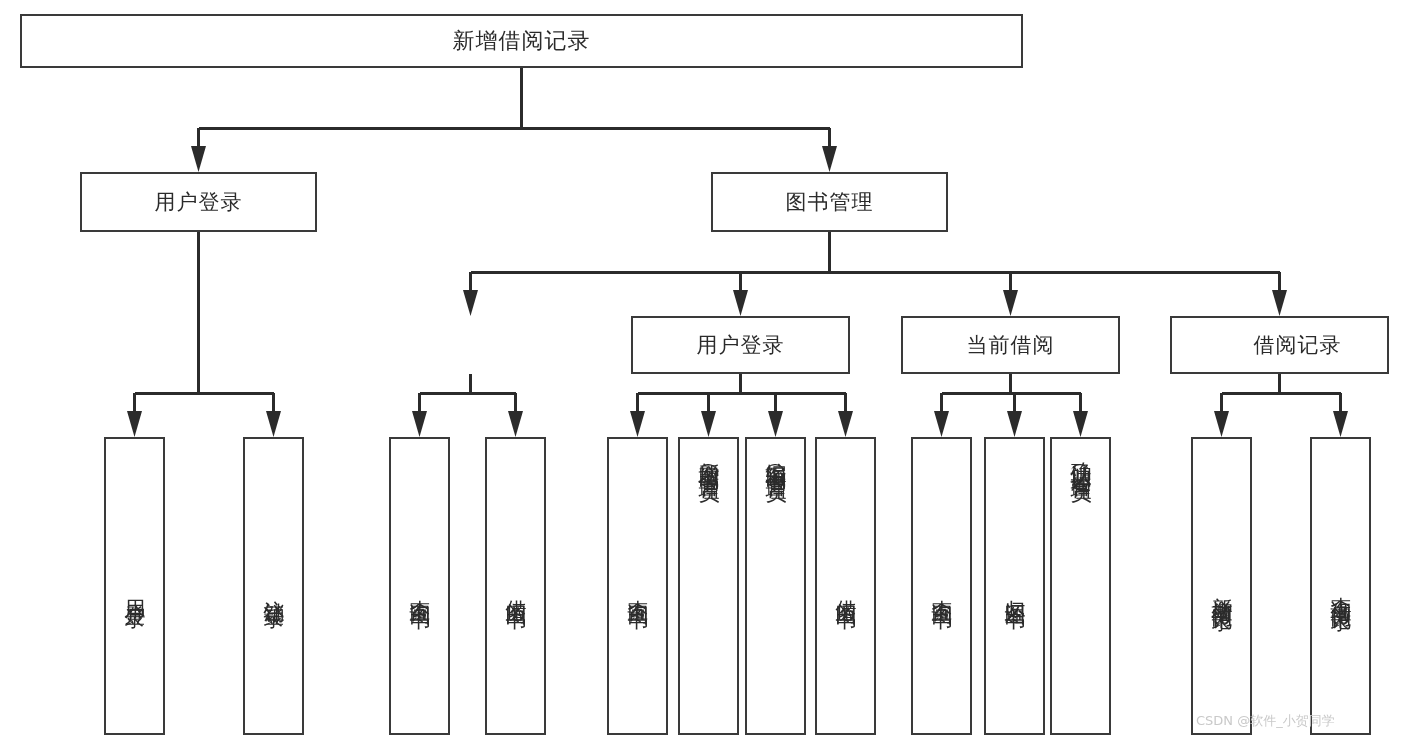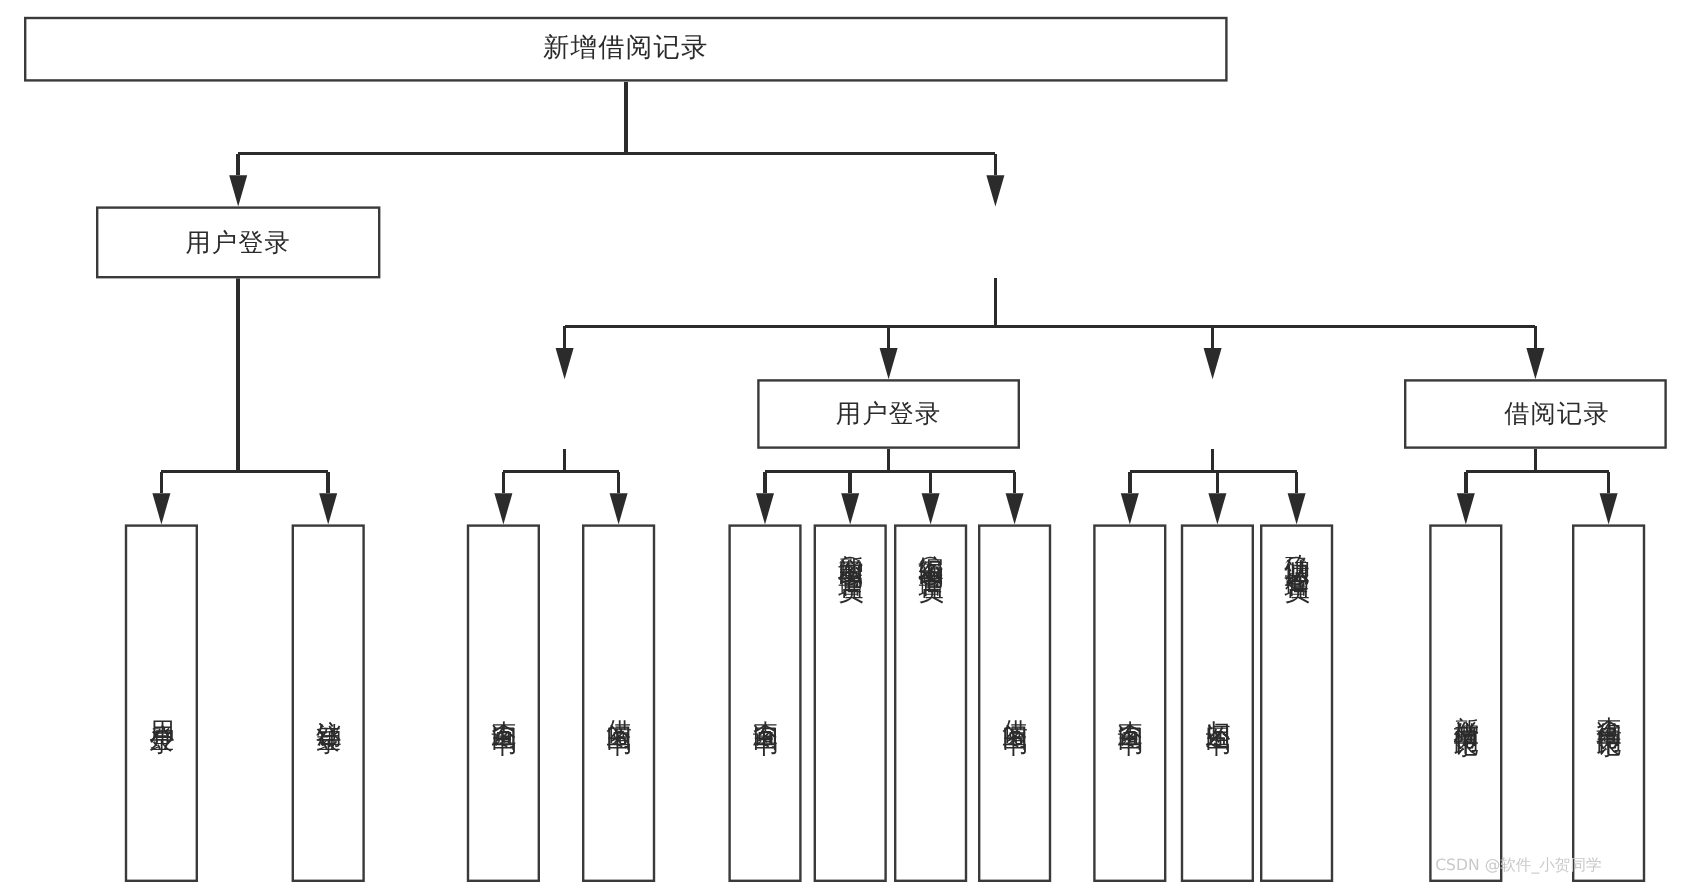--- a/index.html
+++ b/index.html
@@ -137,24 +137,30 @@
       <polygon points="1333,411 1348,411 1340.5,437" fill="#2b2b2b"></polygon>
     </svg>
 
   <div class="node horiz title" style="left: 20px; top: 14px; width: 1003px; height: 54px;">
     <span class="label">新增借阅记录</span>
   </div>
 
   <div class="node horiz" style="left: 80px; top: 172px; width: 237px; height: 60px;">
     <span class="label">用户登录</span>
   </div>
+  <div class="node horiz" style="left: 711px; top: 172px; width: 237px; height: 60px;">
+    <span class="label">图书管理</span>
+  </div>
 
   <div class="node horiz" style="left: 631px; top: 316px; width: 219px; height: 58px;">
     <span class="label">用户登录</span>
   </div>
+  <div class="node horiz" style="left: 901px; top: 316px; width: 219px; height: 58px;">
+    <span class="label">当前借阅</span>
+  </div>
   <div class="node horiz" style="left: 1170px; top: 316px; width: 219px; height: 58px; padding-left: 36px;">
     <span class="label">借阅记录</span>
   </div>
 
   <div class="node vert mid" style="left: 104px; top: 437px; width: 61px; height: 298px;">
     <span class="label">用户登录</span>
   </div>
   <div class="node vert mid" style="left: 243px; top: 437px; width: 61px; height: 298px;">
     <span class="label">注销登录</span>
   </div>

